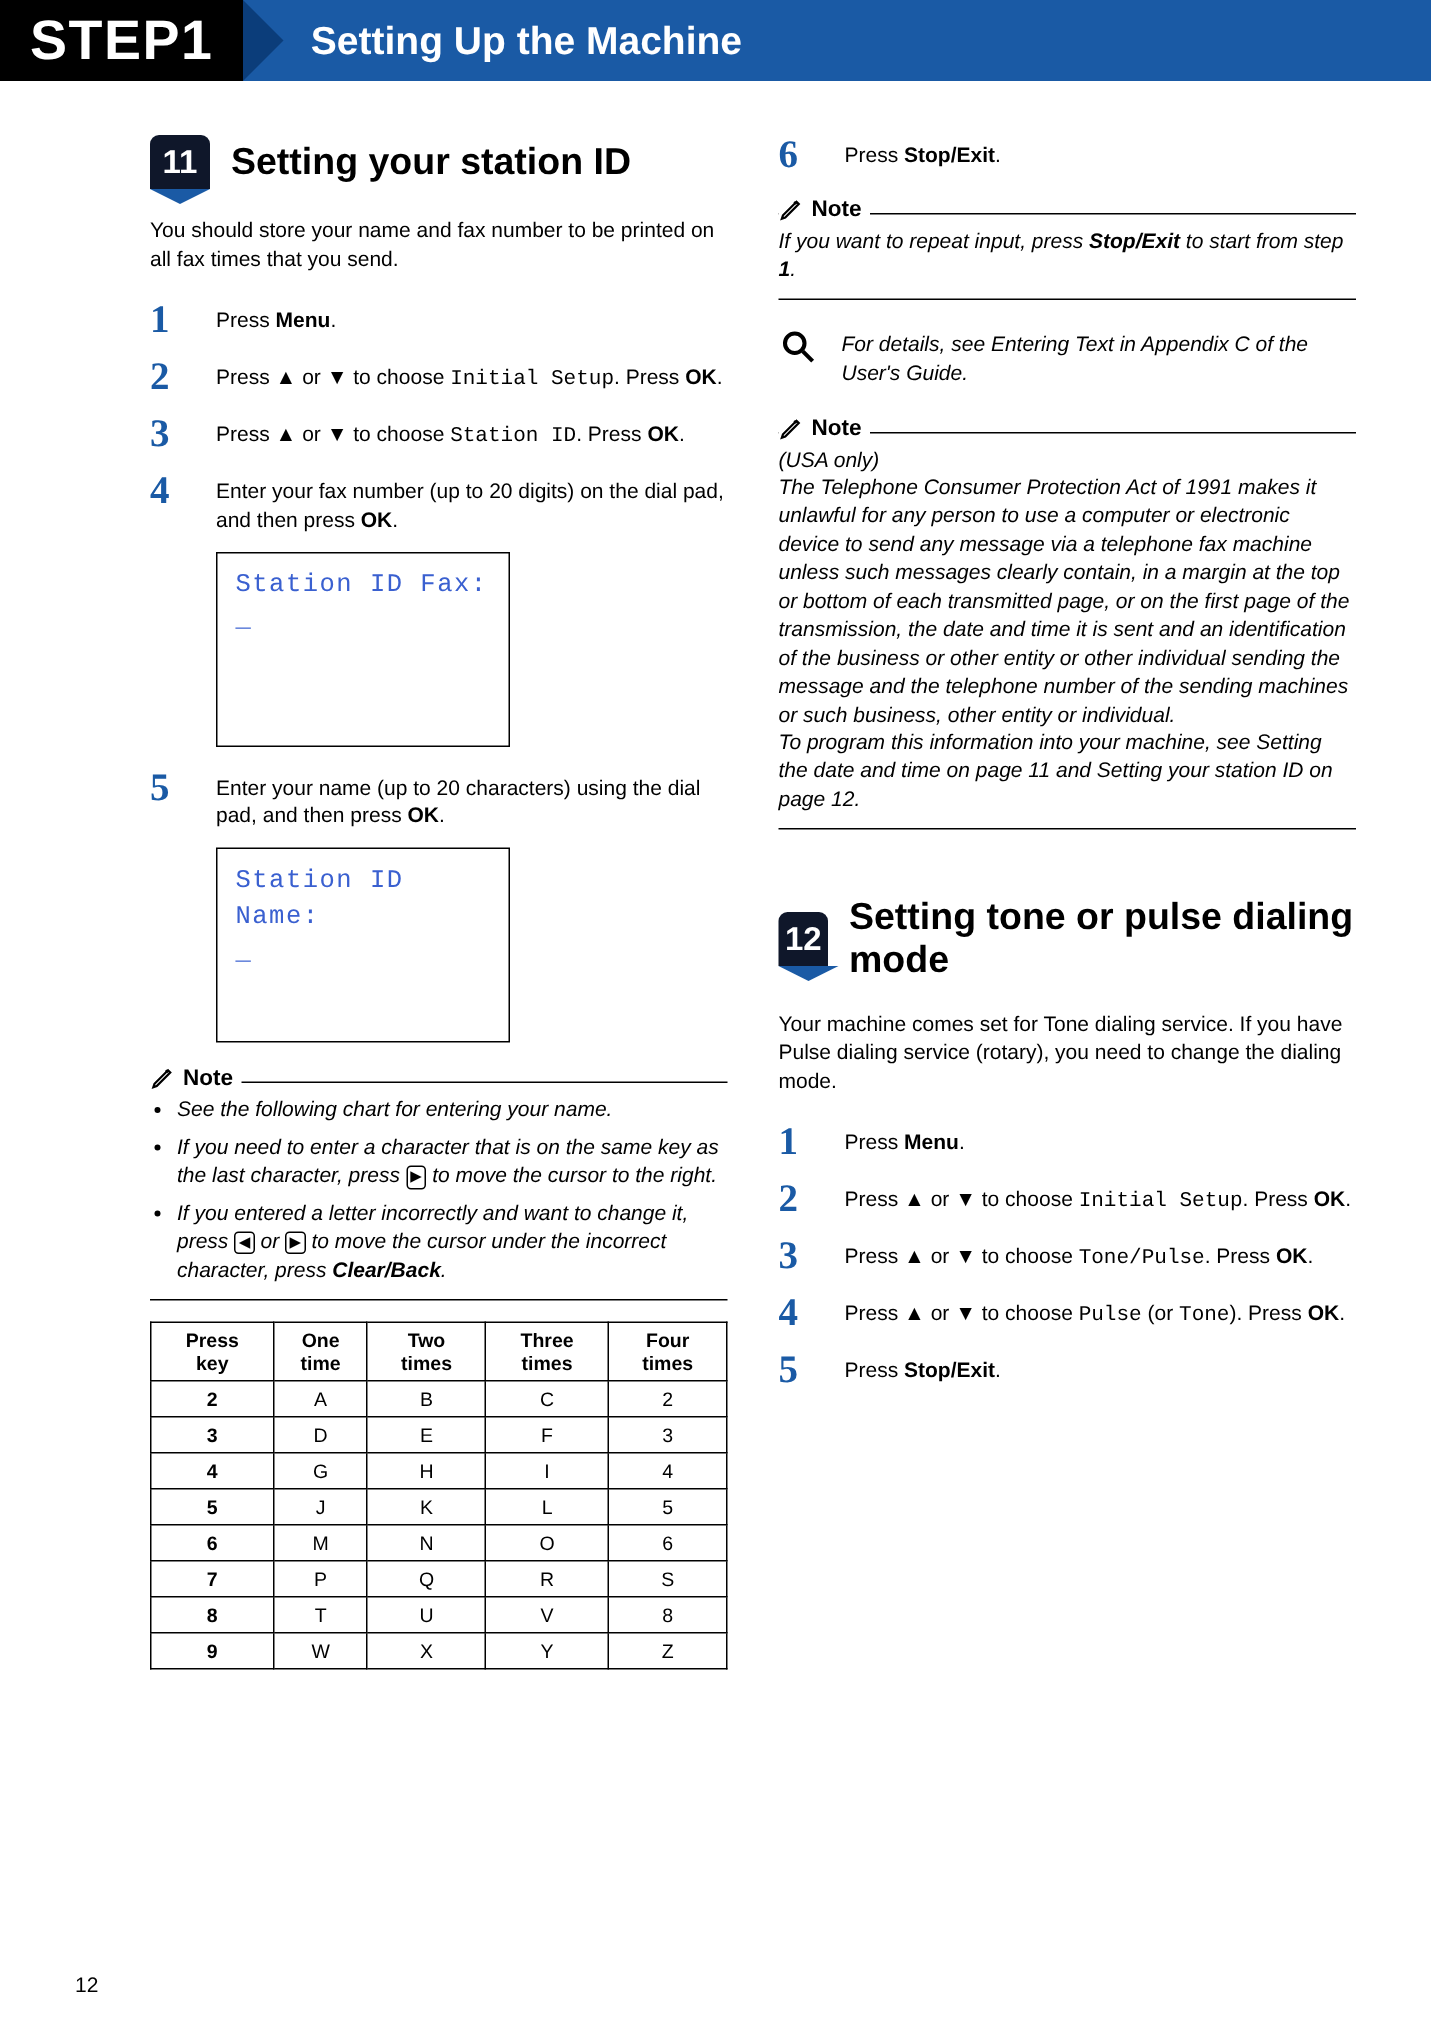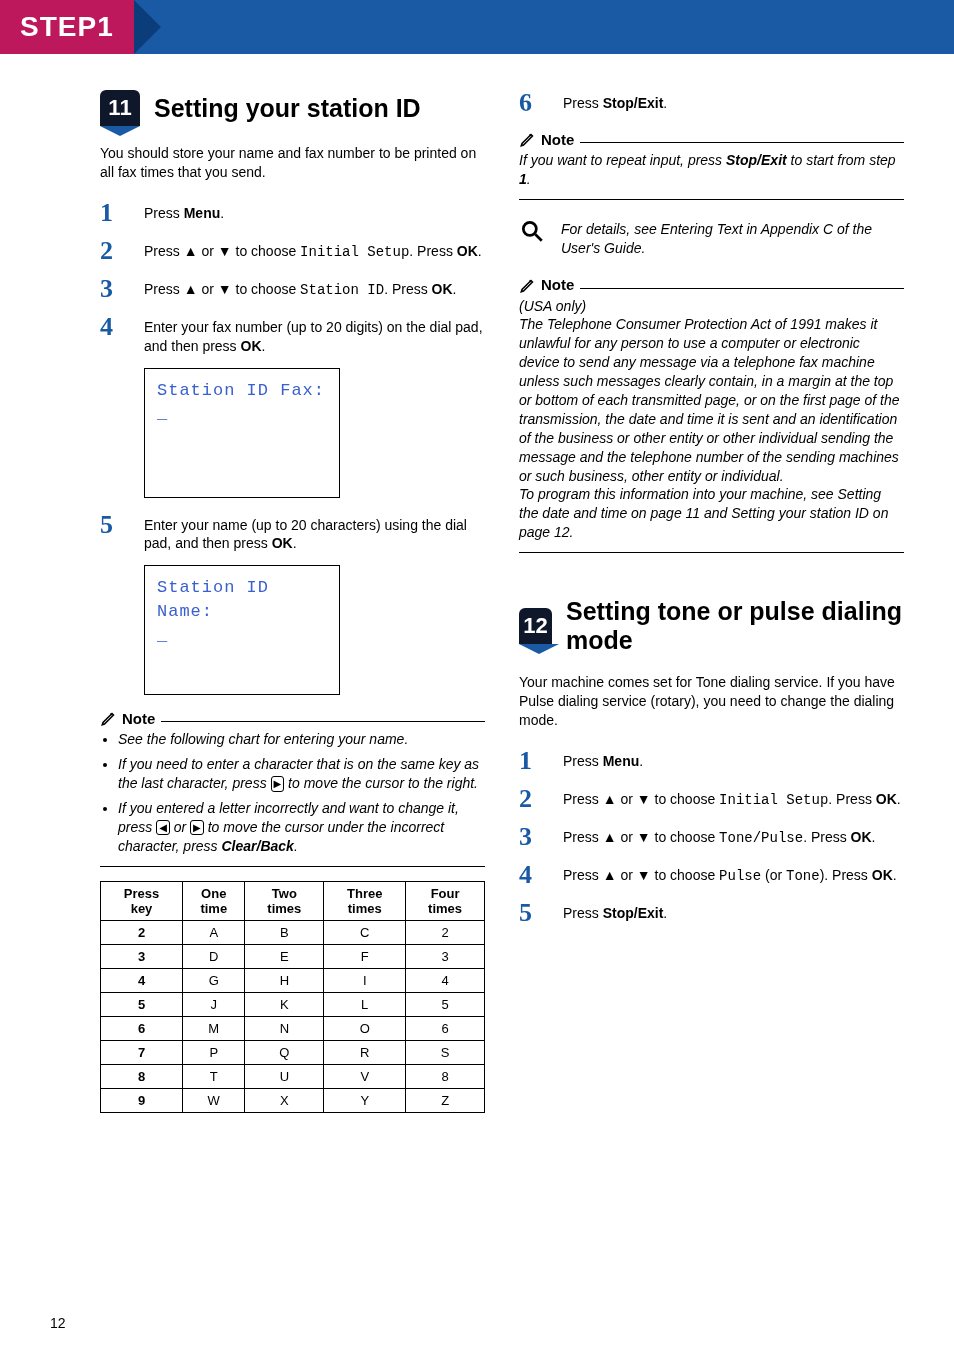--- a/index.html
+++ b/index.html
@@ -11,23 +11,23 @@
     background: #fff;
     width: 954px;
   }
   .banner {
     display: flex;
     align-items: center;
     height: 54px;
     background: #1a5aa5;
   }
   .banner-step {
-    background: #be185d;
+    background: #000000;
     color: #fff;
-    font-size: 28px;
+    font-size: 37px;
     font-weight: bold;
     letter-spacing: 1px;
     padding: 0 20px;
     height: 100%;
     display: flex;
     align-items: center;
     position: relative;
   }
   .banner-arrow {
     width: 0; height: 0;
@@ -112,21 +112,21 @@
     line-height: 1.4;
   }
   .note-box {
     margin: 14px 0;
     position: relative;
   }
   .note-label {
     font-weight: bold;
     font-size: 15px;
     display: inline-flex;
-    align-items: center;
+    align-items: flex-end;
     gap: 4px;
     background: #fff;
     padding-right: 6px;
     position: relative;
     z-index: 1;
   }
   .note-rule {
     border-top: 1px solid #000;
     margin-top: -9px;
   }
@@ -187,20 +187,21 @@
   }
   .wrap { position: relative; min-height: 1351px; }
 </style>
 </head>
 <body>
 <div class="wrap">
 
 <div class="banner">
   <div class="banner-step">STEP1</div>
   <div class="banner-arrow"></div>
+  <div class="banner-title">Setting Up the Machine</div>
 </div>
 
 <div class="page">
 
   <div class="col">
     <div class="section-head">
       <div class="badge">11</div>
       <div class="section-title">Setting your station ID</div>
     </div>
     <div class="intro">You should store your name and fax number to be printed on all fax times that you send.</div>

